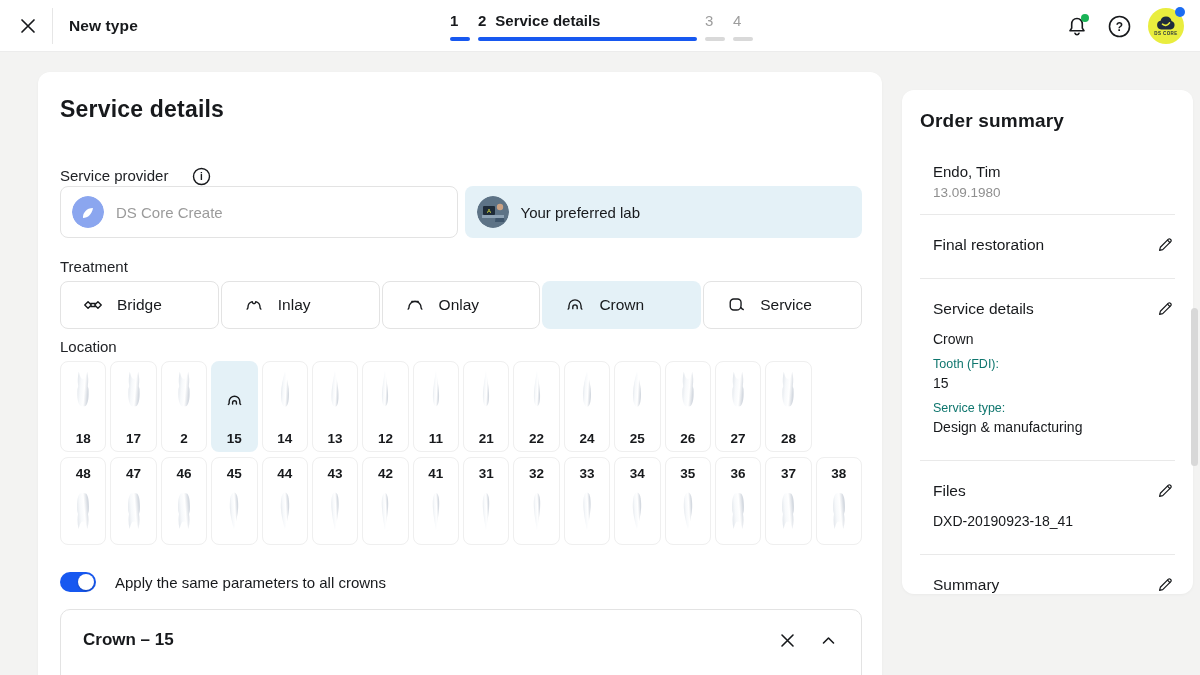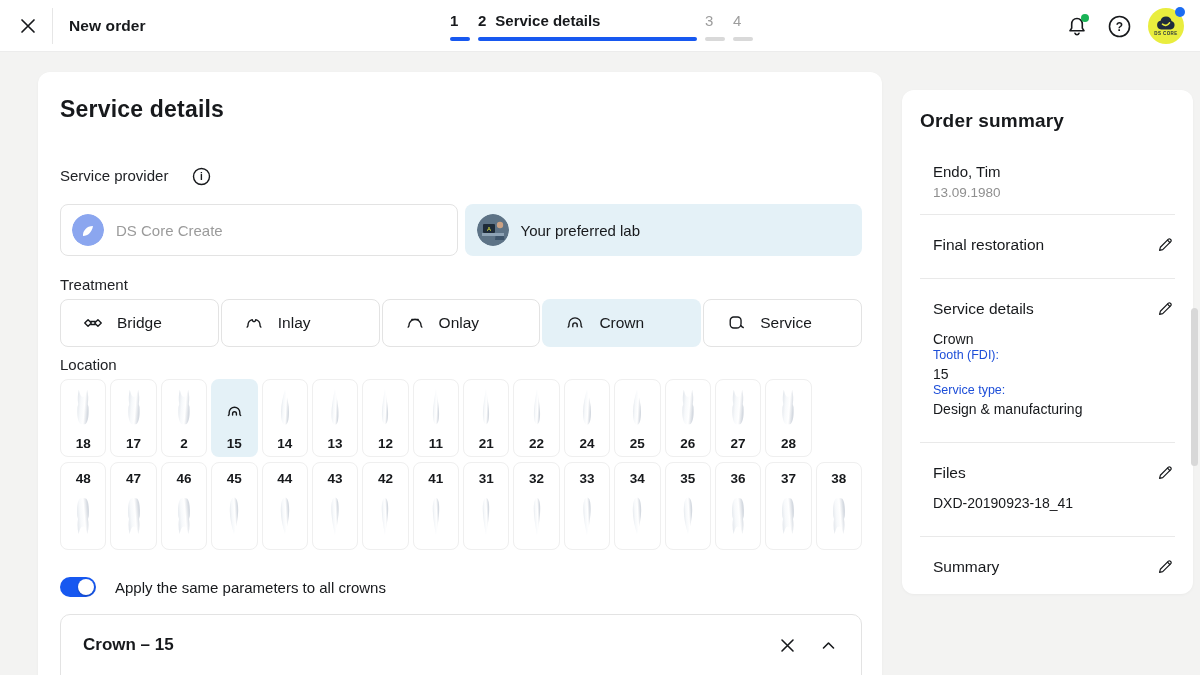--- a/index.html
+++ b/index.html
@@ -37,21 +37,21 @@
   .avatar-dot { position: absolute; width: 10px; height: 10px; border-radius: 50%; background: #1c6cf2; right: -1px; top: -1px; }
   
   .main-card {
     position: absolute; left: 38px; top: 72px; width: 844px; height: 660px;
     background: #fff; border-radius: 12px; box-shadow: 0 1px 3px rgba(0,0,0,.04);
     padding: 23px 20px 0 22px;
   }
   h1.section-heading { font-size: 23px; font-weight: 700; line-height: 28px; letter-spacing: .2px; }
   .field-label { font-size: 15px; line-height: 20px; color: #202226; display: flex; align-items: center; gap: 24px; }
   .lbl-provider { margin-top: 43px; }
-  .provider-row { display: flex; gap: 7px; margin-top: 18px; }
+  .provider-row { display: flex; gap: 7px; margin-top: 0; }
   .provider-card {
     flex: 1; height: 52px; border-radius: 8px; border: 1px solid #e3e3e3; background: #fff;
     display: flex; align-items: center; gap: 12px; padding-left: 11px; cursor: pointer;
     font-size: 15px;
   }
   .provider-card .p-label { color: #9b9b9b; }
   .provider-card.selected { background: #e4f1f7; border-color: transparent; }
   .provider-card.selected .p-label { color: #17191c; }
   .p-avatar { width: 32px; height: 32px; border-radius: 50%; flex: none; overflow: hidden; }
   .lbl-treatment { margin-top: 19px; }
@@ -62,21 +62,21 @@
     font-size: 15.5px; color: #17191c; font-family: inherit;
   }
   .treat-btn.selected { background: #e4f1f7; border-color: transparent; }
   .lbl-location { margin-top: 8px; }
   .teeth-grid { display: grid; grid-template-columns: repeat(16, 1fr); gap: 4px; margin-top: 4px; }
   .teeth-grid.lower { margin-top: 5px; }
   .tooth-cell {
     background: #fff; border: 1px solid #efefef; border-radius: 8px; cursor: pointer;
     display: flex; flex-direction: column; align-items: center; justify-content: space-between;
   }
-  .teeth-grid.upper .tooth-cell { height: 78px; padding: 7px 0 5px; }
+  .teeth-grid.upper .tooth-cell { height: 91px; padding: 7px 0 5px; }
   .teeth-grid.lower .tooth-cell { height: 88px; padding: 8px 0 9px; }
   .tooth-cell.selected { background: #e4f1f7; border-color: transparent; }
   .tooth-num { font-size: 13.5px; font-weight: 700; color: #17191c; }
   .tooth-img { width: 24px; }
   .teeth-grid.upper .tooth-img { height: 42px; }
   .teeth-grid.lower .tooth-img { height: 50px; transform: scaleY(-1); }
   .crown-glyph { display: flex; flex: 1; align-items: center; justify-content: center; }
   
   .toggle-row { display: flex; align-items: center; gap: 19px; margin-top: 27px; }
   .toggle { position: relative; width: 36px; height: 20px; border-radius: 10px; background: #1758f0; cursor: pointer; flex: none; }
@@ -93,21 +93,21 @@
     padding: 20px 18px;
   }
   h2.summary-heading { font-size: 19px; font-weight: 700; letter-spacing: .2px; }
   .patient-block { margin-top: 30px; padding-left: 13px; }
   .patient-name { font-size: 15px; line-height: 19px; }
   .patient-dob { font-size: 13.5px; color: #8f8f8f; margin-top: 4px; }
   .sum-divider { height: 1px; background: #e9e9e9; margin: 14px 0 13px; }
   .sum-section { padding: 7px 0 10px 13px; }
   .sum-sec-head { display: flex; align-items: center; justify-content: space-between; }
   .sum-sec-title { font-size: 15.5px; }
-  .sum-item-label { font-size: 12.5px; color: #1d4ed8; line-height: 15px; }
+  .sum-item-label { font-size: 12.5px; color: #0f766e; margin-top: 9px; line-height: 15px; }
   .sum-item-value { font-size: 14px; color: #17191c; margin-top: 3px; line-height: 17px; }
   .sum-item-value.first { margin-top: 13px; }
   .pencil-btn { padding: 0; }
   
   .scroll-thumb { position: absolute; right: 2px; top: 308px; width: 7px; height: 158px; border-radius: 4px; background: #d8d8d8; }
   svg { display: block; }
 </style>
 </head>
 <body>
 
@@ -125,21 +125,21 @@
 <header class="topbar">
   <div class="topbar-left">
     <button class="icon-btn">
       <span>
         <svg width="20" height="20" viewBox="0 0 20 20">
             <path d="M4 4 L16 16 M16 4 L4 16" stroke="#17191c" stroke-width="1.7" stroke-linecap="round"></path>
           </svg>
       </span>
     </button>
     <div class="vdiv"></div>
-    <div class="page-title">New order</div>
+    <div class="page-title">New type</div>
   </div>
   <nav class="stepper" id="stepper">
       <div class="step complete">
         <span class="step-head">
           <span class="step-num">1</span>
         </span>
         <span class="step-bar" style="width:20px"></span>
       </div>
       <div class="step active">
         <span class="step-head">

